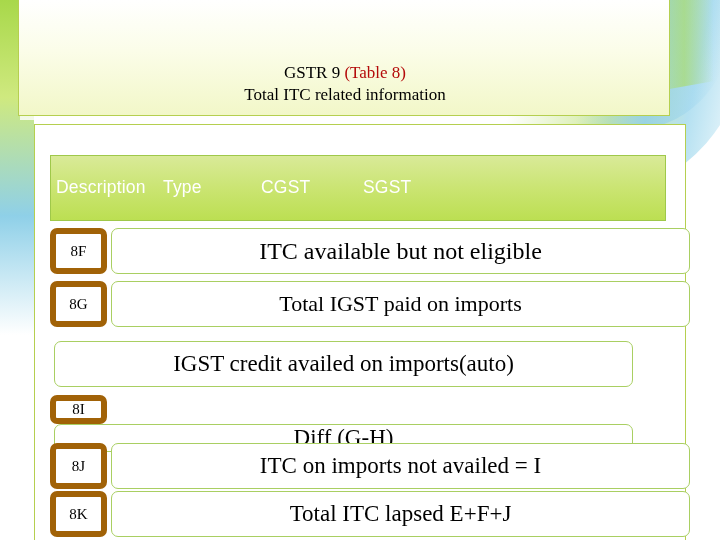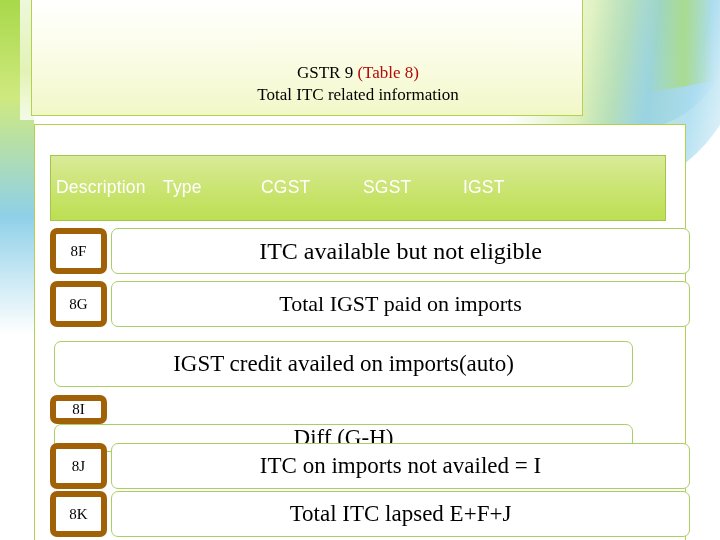--- a/index.html
+++ b/index.html
@@ -65,23 +65,23 @@
     top: 0;
     width: 120px;
     height: 90px;
     background: linear-gradient(100deg, rgba(255,255,255,0) 40%, rgba(170,220,90,0.6) 68%, rgba(255,255,255,0) 90%);
     transform: rotate(-10deg);
   }
 
   
   .title-panel {
     position: absolute;
-    left: 31px;
+    left: 18px;
     top: 0;
-    width: 552px;
+    width: 652px;
     height: 116px;
     background: linear-gradient(180deg, #ffffff 0%, #fbfde8 45%, #f2f7c8 100%);
     border: 1px solid #b5cf4f;
     border-top: none;
     box-sizing: border-box;
   }
   .title-inner {
     position: absolute;
     left: 0;
     top: 62px;
@@ -216,21 +216,20 @@
   </div>
 </div>
 
 <div class="body-panel"></div>
 
 <div class="hdr-row">
   <div class="hdr-cell hdr-c0">Description</div>
   <div class="hdr-cell hdr-c1">Type</div>
   <div class="hdr-cell hdr-c2">CGST</div>
   <div class="hdr-cell hdr-c3">SGST</div>
-  <div class="hdr-cell hdr-c4">IGST</div>
 </div>
 
 <div class="row r0">
   <div class="row-code">8F</div>
   <div class="row-text">ITC available but not eligible</div>
 </div>
 <div class="row r1">
   <div class="row-code">8G</div>
   <div class="row-text">Total IGST paid on imports</div>
 </div>

